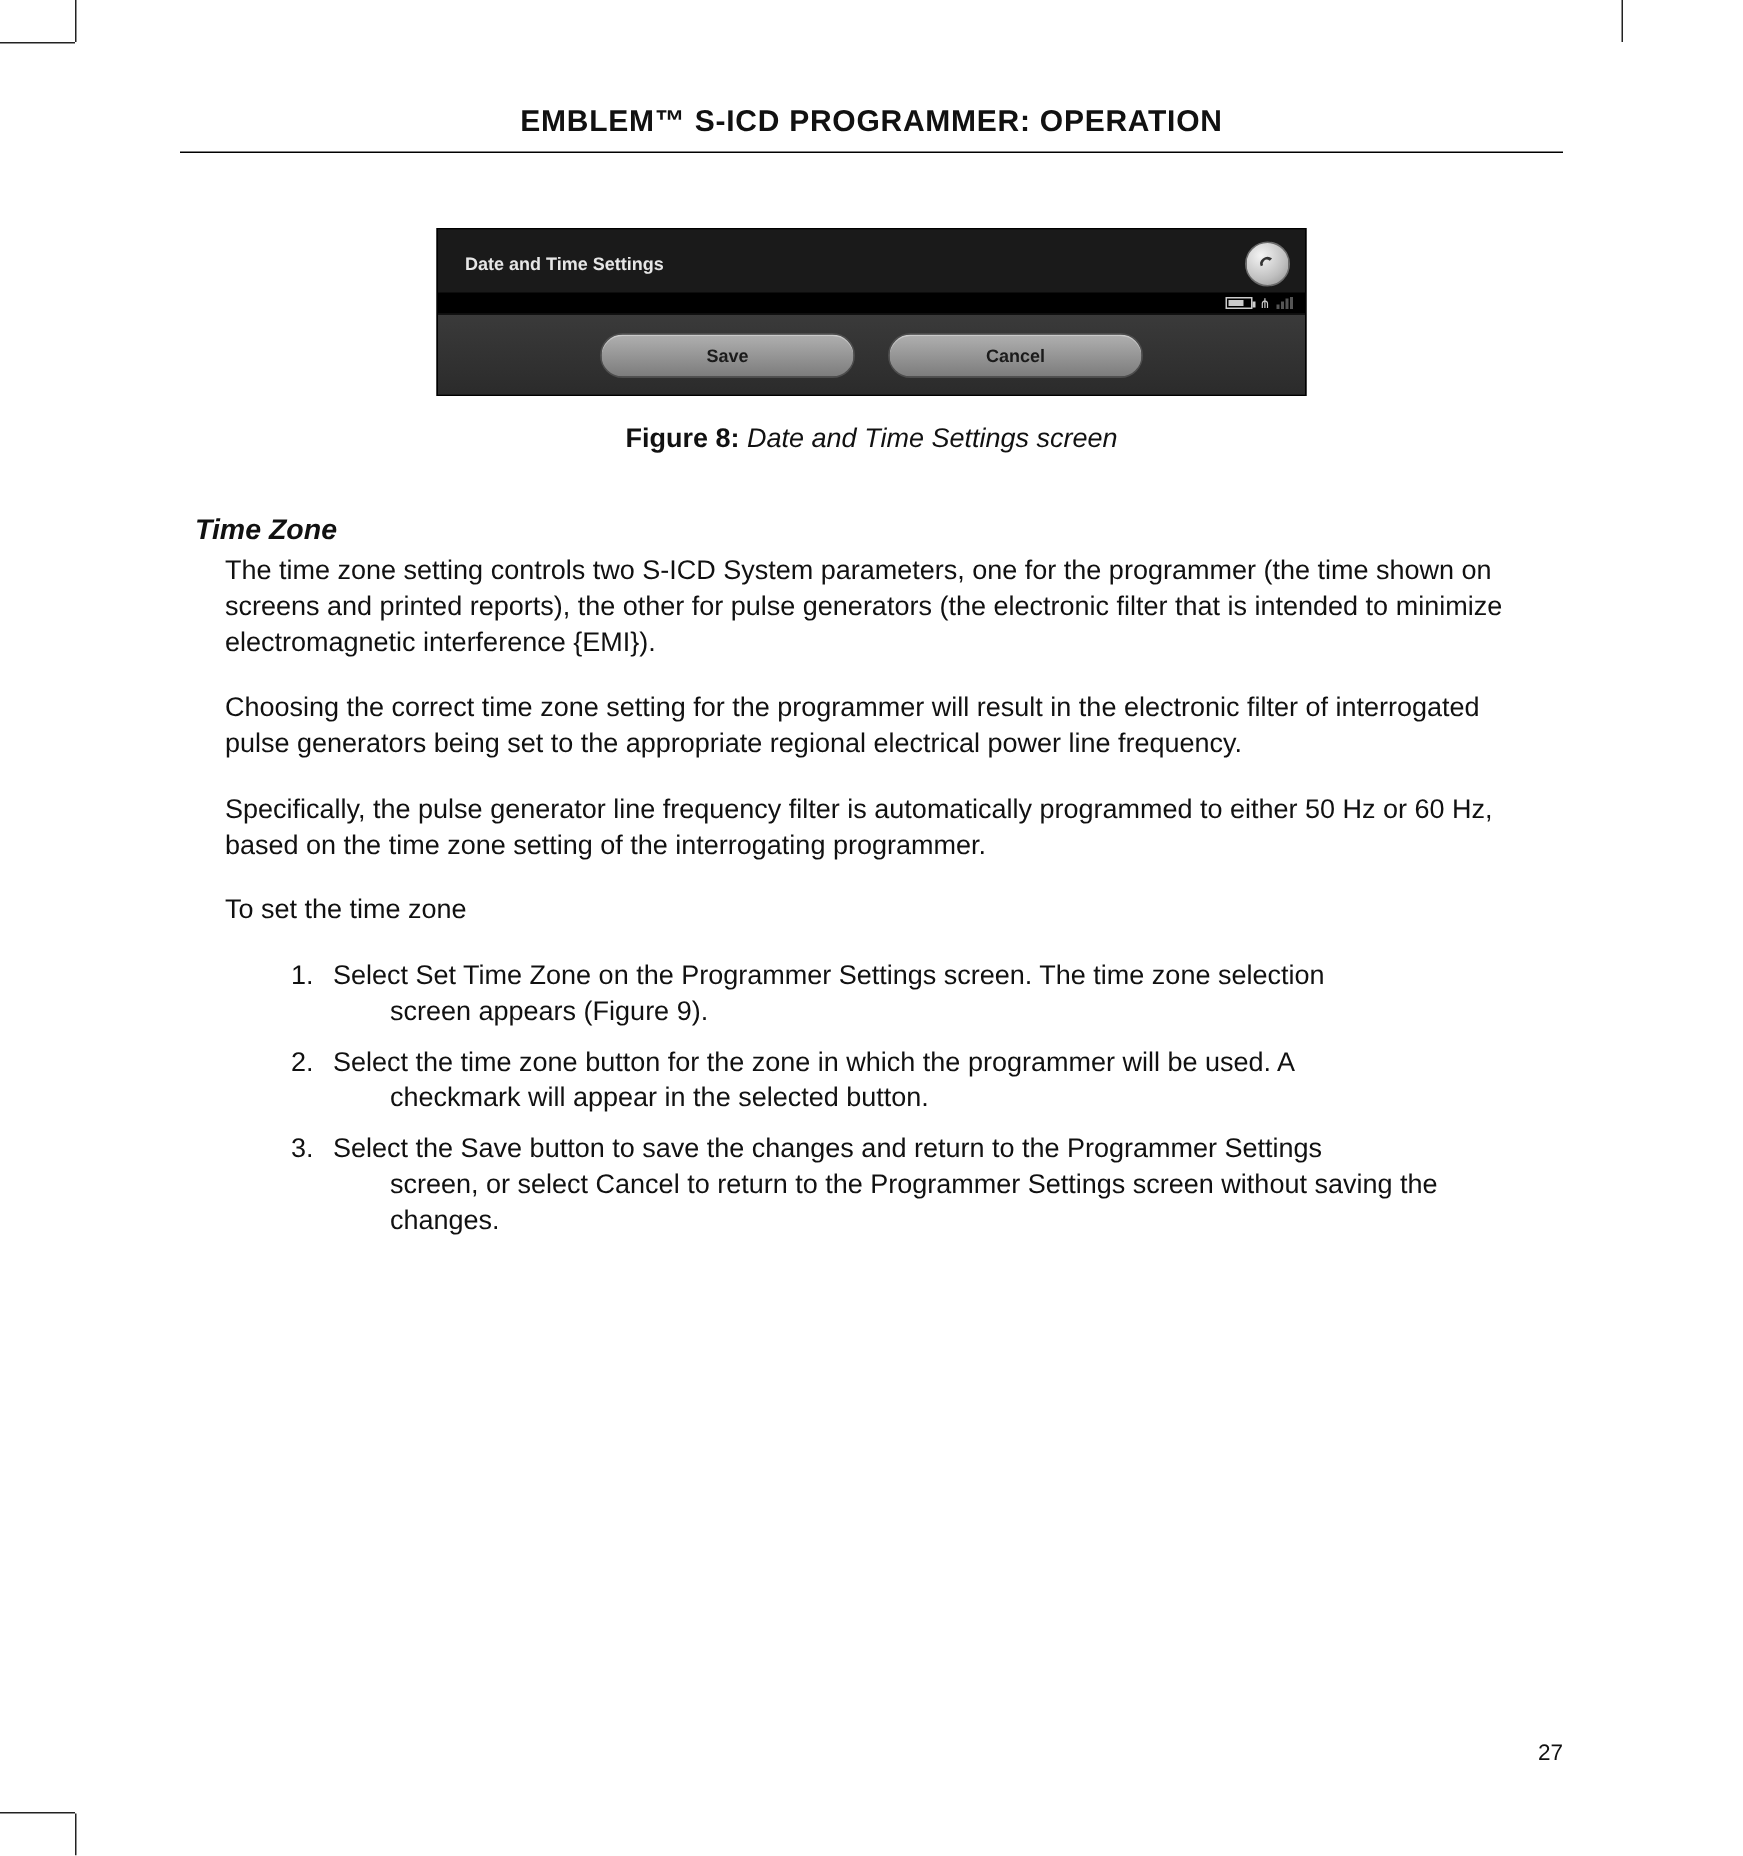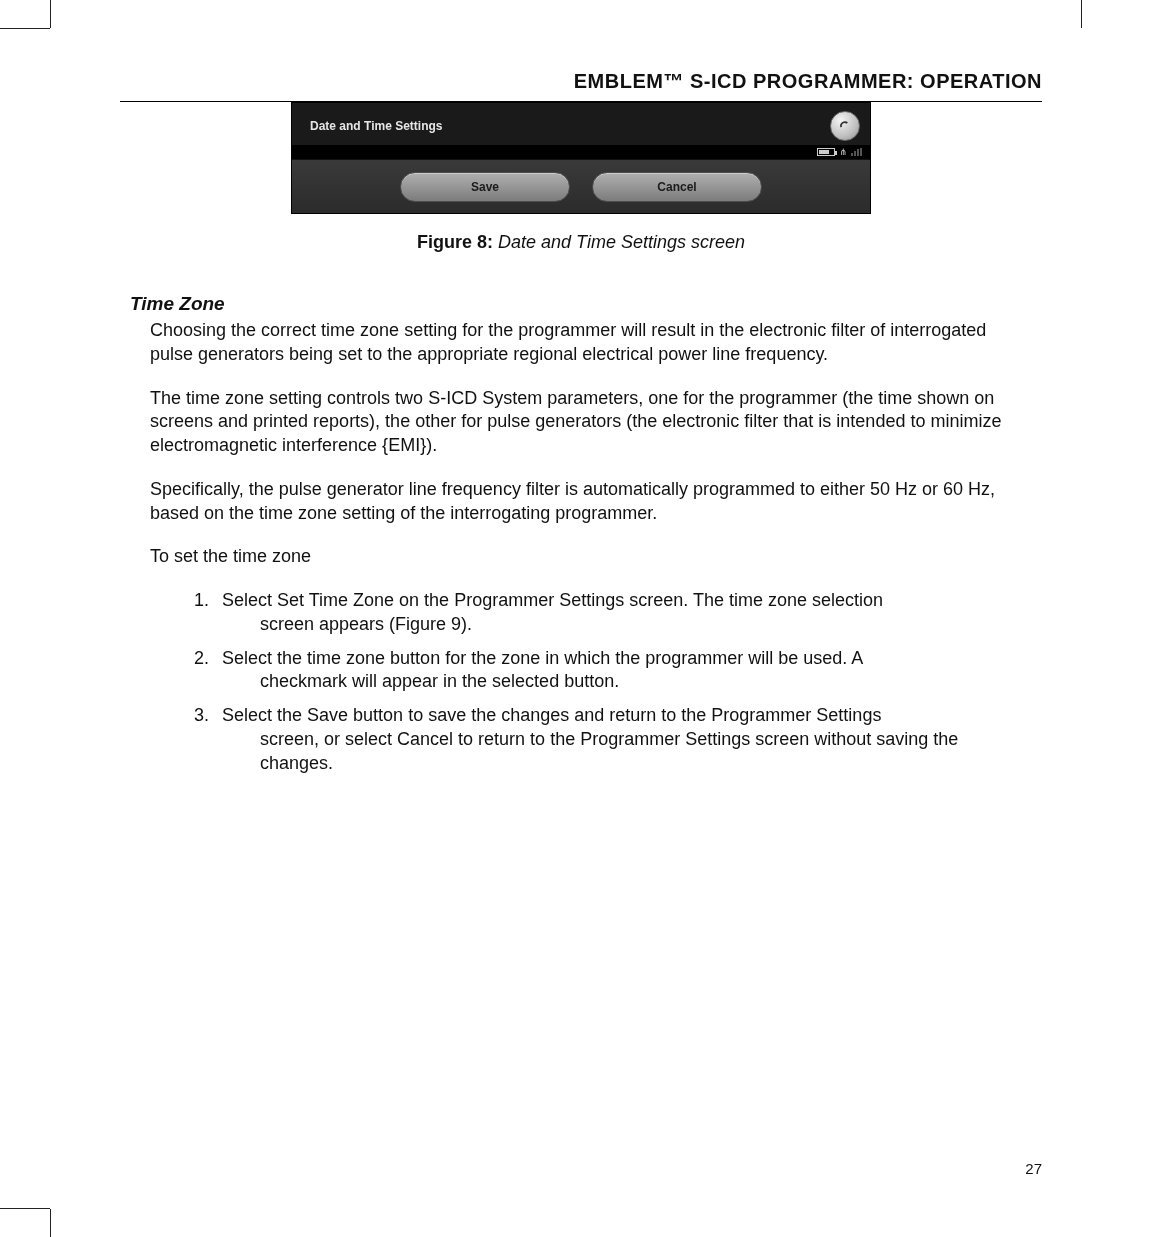--- a/index.html
+++ b/index.html
@@ -20,26 +20,27 @@
     position: absolute; right: 80px; top: 0; width: 1px; height: 28px; background: #222;
   }
   .crop-left-b {
      position: absolute; left: 50px; bottom: 0; width: 1px; height: 28px; background: #222;
   }
   .crop-left-bh {
      position: absolute; left: 0; bottom: 28px; width: 50px; height: 1px; background: #222;
   }
 
   .running-head {
-    text-align: right;
+    text-align: center;
     font-weight: 700;
     font-size: 20px;
     letter-spacing: 0.5px;
     padding-bottom: 8px;
     border-bottom: 1.5px solid #000;
+    margin-bottom: 50px;
   }
 
   
   .device {
     width: 580px;
     margin: 0 auto 18px auto;
     background: #1a1a1a;
     border: 1px solid #000;
     font-family: Arial, sans-serif;
   }
@@ -207,22 +208,22 @@
   </div>
 
   <div class="figure-caption">
     <b>Figure 8:</b>
     <i> </i><i>Date and Time Settings screen</i>
   </div>
 
   <div class="subhead">Time Zone</div>
 
   <div class="body-text">
+    <p>The time zone setting controls two S-ICD System parameters, one for the programmer (the time shown on screens and printed reports), the other for pulse generators (the electronic filter that is intended to minimize electromagnetic interference {EMI}).</p>
     <p>Choosing the correct time zone setting for the programmer will result in the electronic filter of interrogated pulse generators being set to the appropriate regional electrical power line frequency.</p>
-    <p>The time zone setting controls two S-ICD System parameters, one for the programmer (the time shown on screens and printed reports), the other for pulse generators (the electronic filter that is intended to minimize electromagnetic interference {EMI}).</p>
     <p>Specifically, the pulse generator line frequency filter is automatically programmed to either 50 Hz or 60 Hz, based on the time zone setting of the interrogating programmer.</p>
     <p>To set the time zone</p>
 
     <ol class="steps">
       <li>
         <span class="first">Select Set Time Zone on the Programmer Settings screen. The time zone selection</span>
         <span class="cont">screen appears (Figure 9).</span>
       </li>
       <li>
         <span class="first">Select the time zone button for the zone in which the programmer will be used. A</span>

